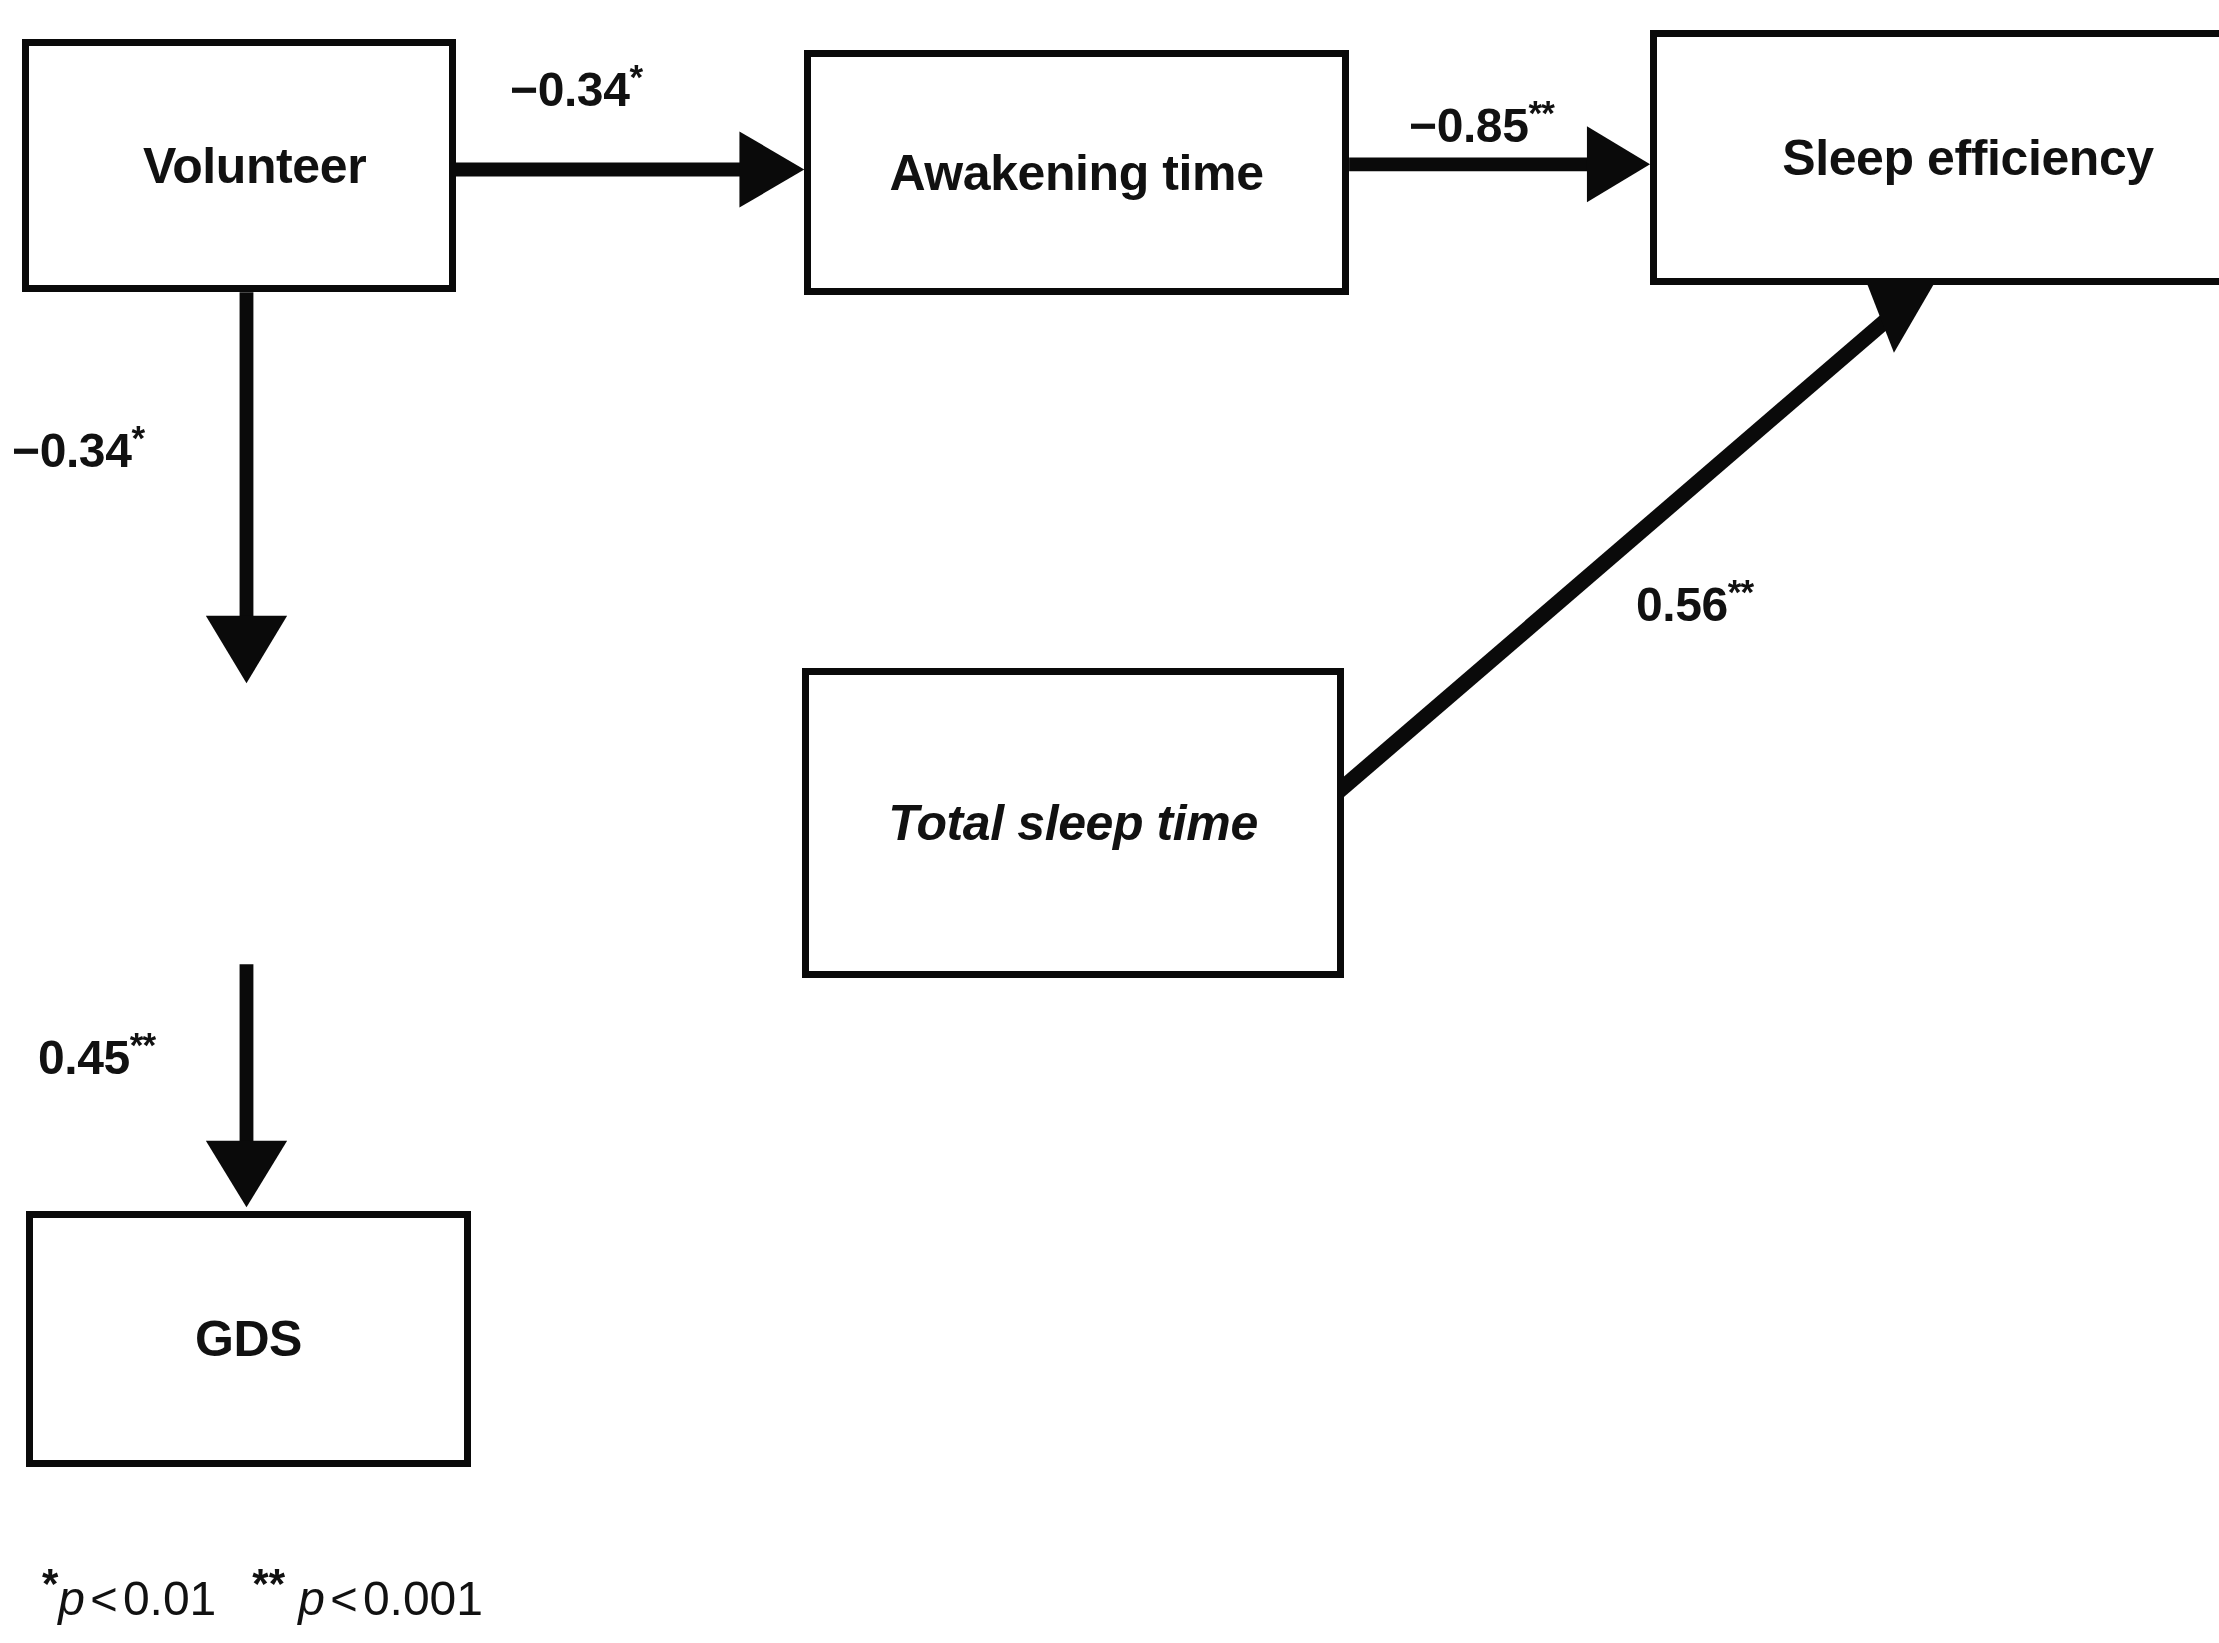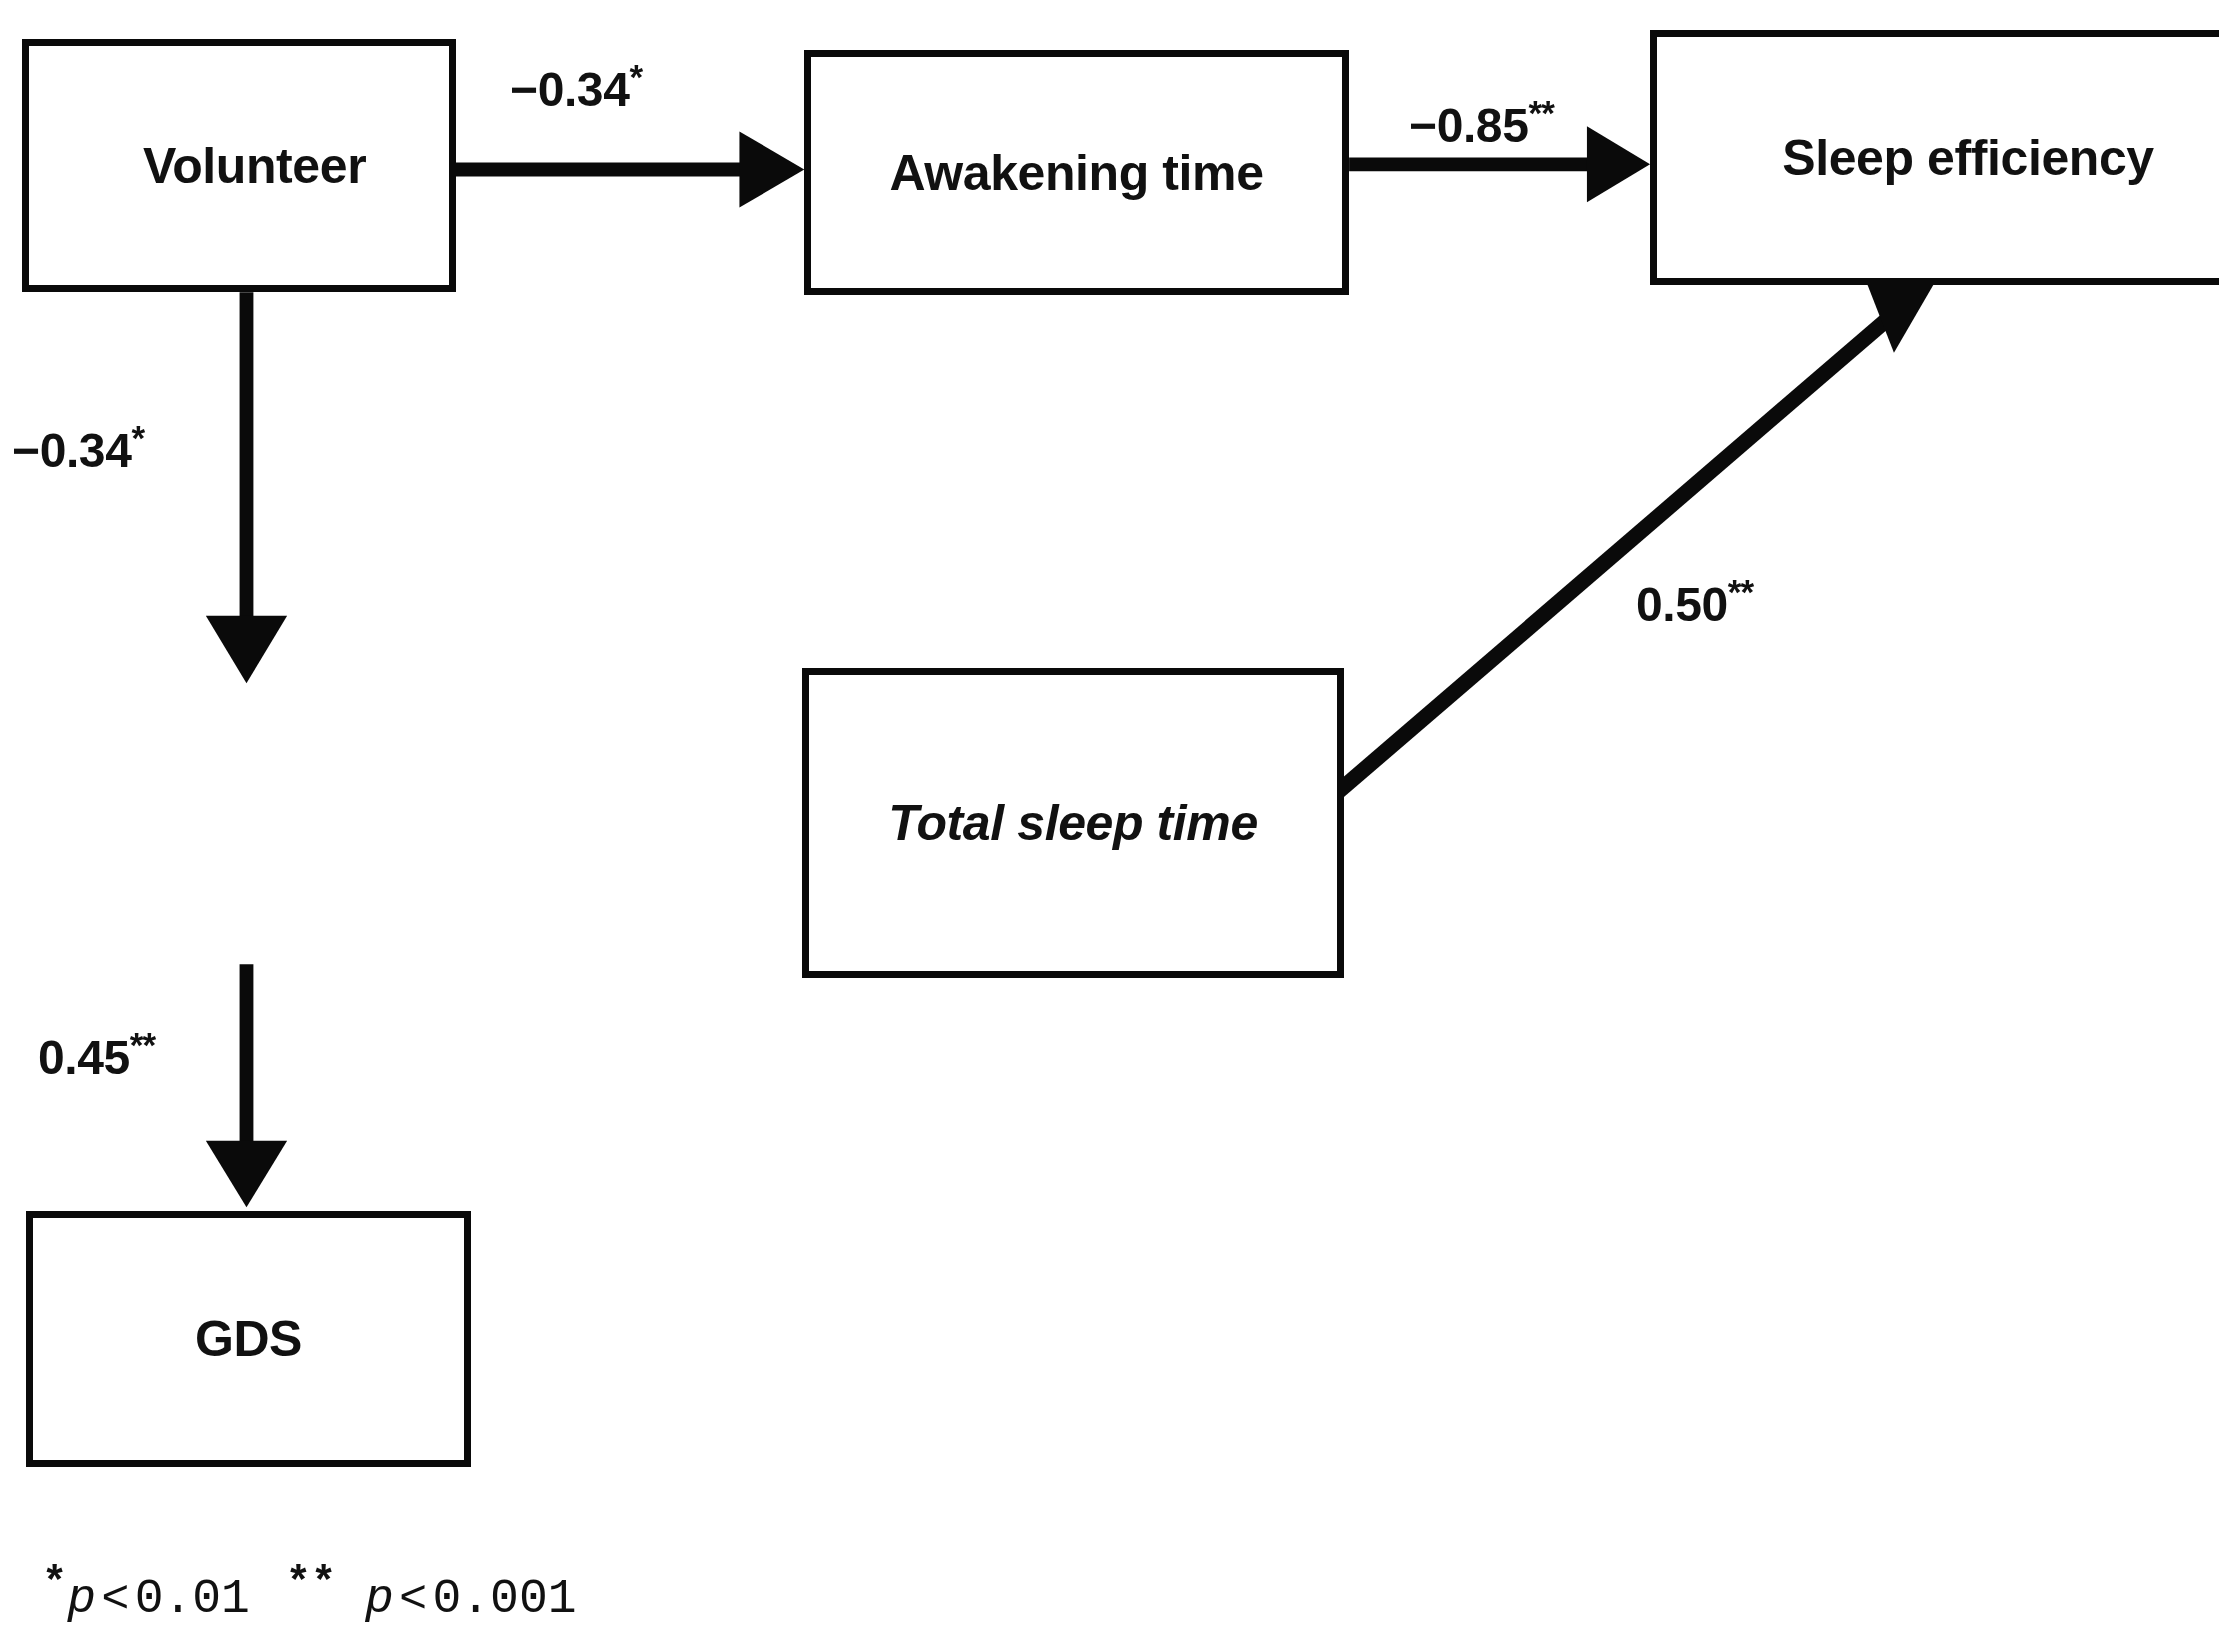--- a/index.html
+++ b/index.html
@@ -150,21 +150,21 @@
 
   <div class="edge-label" style="left:12px; top:420px;">
     <span>−0.34</span><span class="stars">*</span>
   </div>
 
   <div class="edge-label" style="left:38px; top:1027px;">
     <span>0.45</span><span class="stars">**</span>
   </div>
 
   <div class="edge-label" style="left:1636px; top:574px;">
-    <span>0.50</span><span class="stars">**</span>
+    <span>0.56</span><span class="stars">**</span>
   </div>
 
-  <div class="footnote" style="left:42px; top:1563px;font-family:Liberation Mono, monospace;">
+  <div class="footnote" style="left:42px; top:1563px;">
     <span class="star">*</span><span class="pvar">p</span><span class="lt">&lt;</span><span>0.01</span><span class="gap"></span><span class="star">**</span>&nbsp;<span class="pvar">p</span><span class="lt">&lt;</span><span>0.001</span>
   </div>
 
 </div>
 
 
 </body></html>

